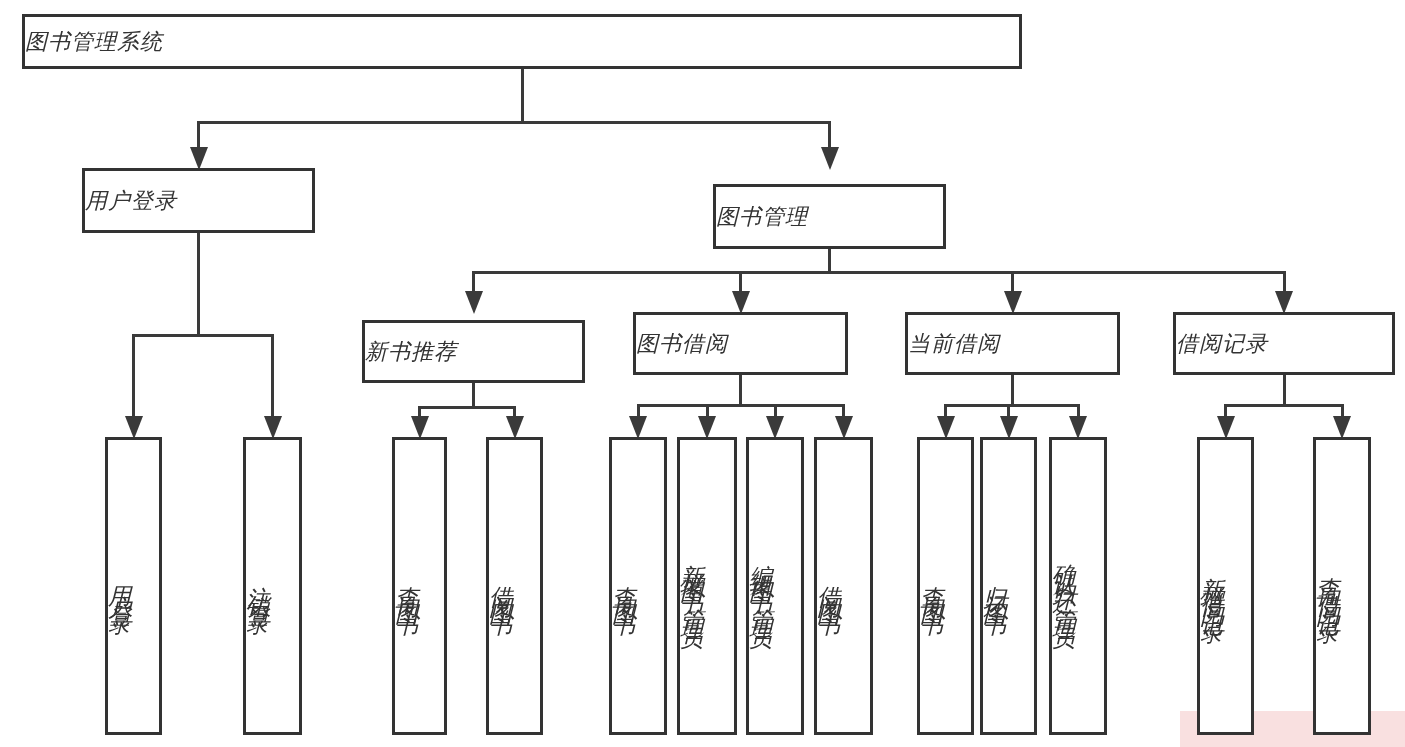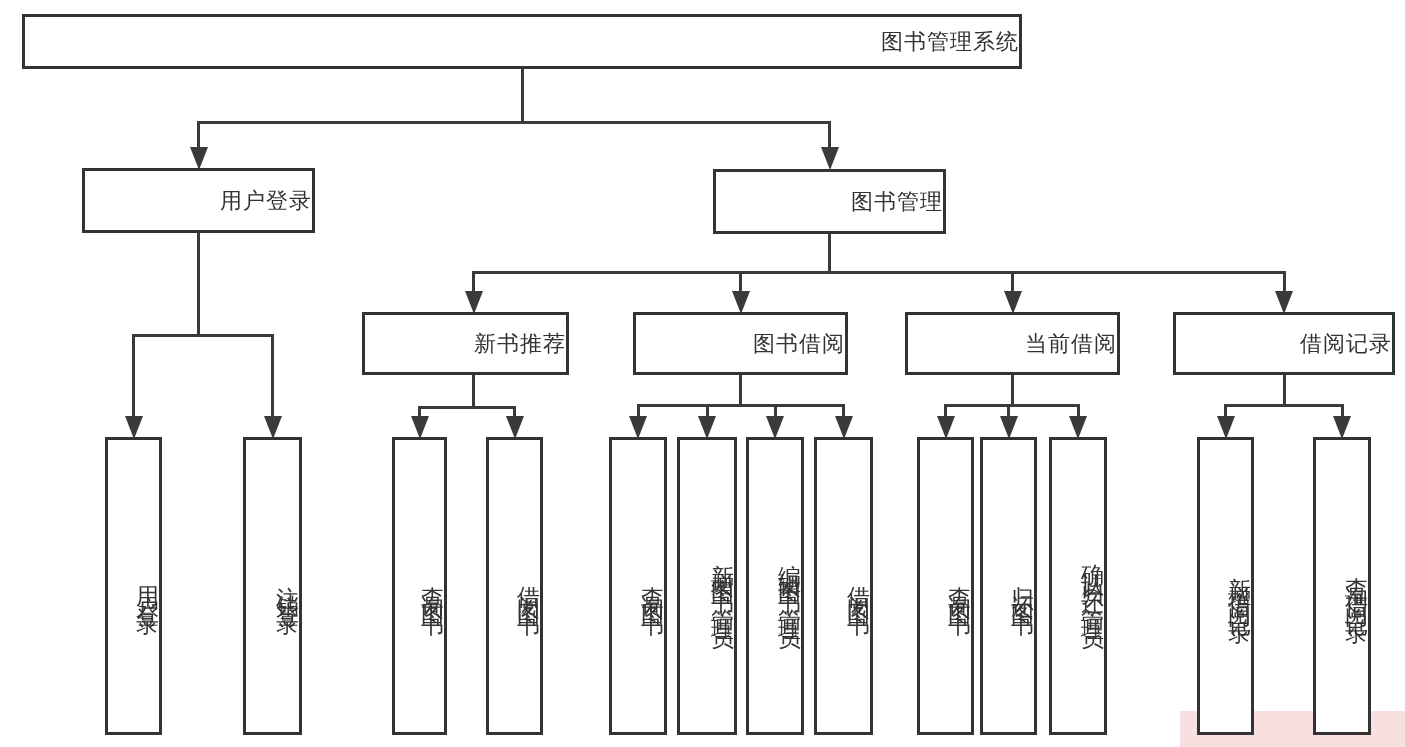--- a/index.html
+++ b/index.html
@@ -10,24 +10,25 @@
     font-family: "Liberation Sans", sans-serif;
     overflow: hidden;
   }
   #stage { position: absolute; left: 0; top: 0; width: 1405px; height: 747px; }
   .node {
     position: absolute;
     background: var(--box-bg, #ffffff);
     border: 3px solid var(--border, #333333);
     display: flex;
     align-items: center;
-    justify-content: flex-end;
+    justify-content: flex-start;
     color: var(--text, #333333);
     z-index: 2;
     text-align: center;
+    font-style: italic;
   }
   .node.h { font-size: 22px; letter-spacing: 1px; }
   .node.v {
     font-size: 23px;
   }
   .node.v span {
     writing-mode: vertical-rl;
     letter-spacing: 9px;
     line-height: 1;
   }
@@ -65,24 +66,24 @@
 <body style="--line: #3a3a3a; --border: #333333; --text: #333333; --box-bg: #ffffff; --wm-text: #9d9d9d; --wm-bg: #f9e0e0;">
 
 <div id="stage">
   <div class="watermark-bg"></div>
 <div class="node h" style="left: 22px; top: 14px; width: 1000px; height: 55px;">
       <span>图书管理系统</span>
     </div>
     <div class="node h" style="left: 82px; top: 168px; width: 233px; height: 65px;">
       <span>用户登录</span>
     </div>
-    <div class="node h" style="left: 713px; top: 169px; width: 233px; height: 65px;">
+    <div class="node h" style="left: 713px; top: 184px; width: 233px; height: 65px;">
       <span>图书管理</span>
     </div>
-    <div class="node h" style="left: 362px; top: 312px; width: 207px; height: 63px;">
+    <div class="node h" style="left: 362px; top: 320px; width: 223px; height: 63px;">
       <span>新书推荐</span>
     </div>
     <div class="node h" style="left: 633px; top: 312px; width: 215px; height: 63px;">
       <span>图书借阅</span>
     </div>
     <div class="node h" style="left: 905px; top: 312px; width: 215px; height: 63px;">
       <span>当前借阅</span>
     </div>
     <div class="node h" style="left: 1173px; top: 312px; width: 222px; height: 63px;">
       <span>借阅记录</span>

